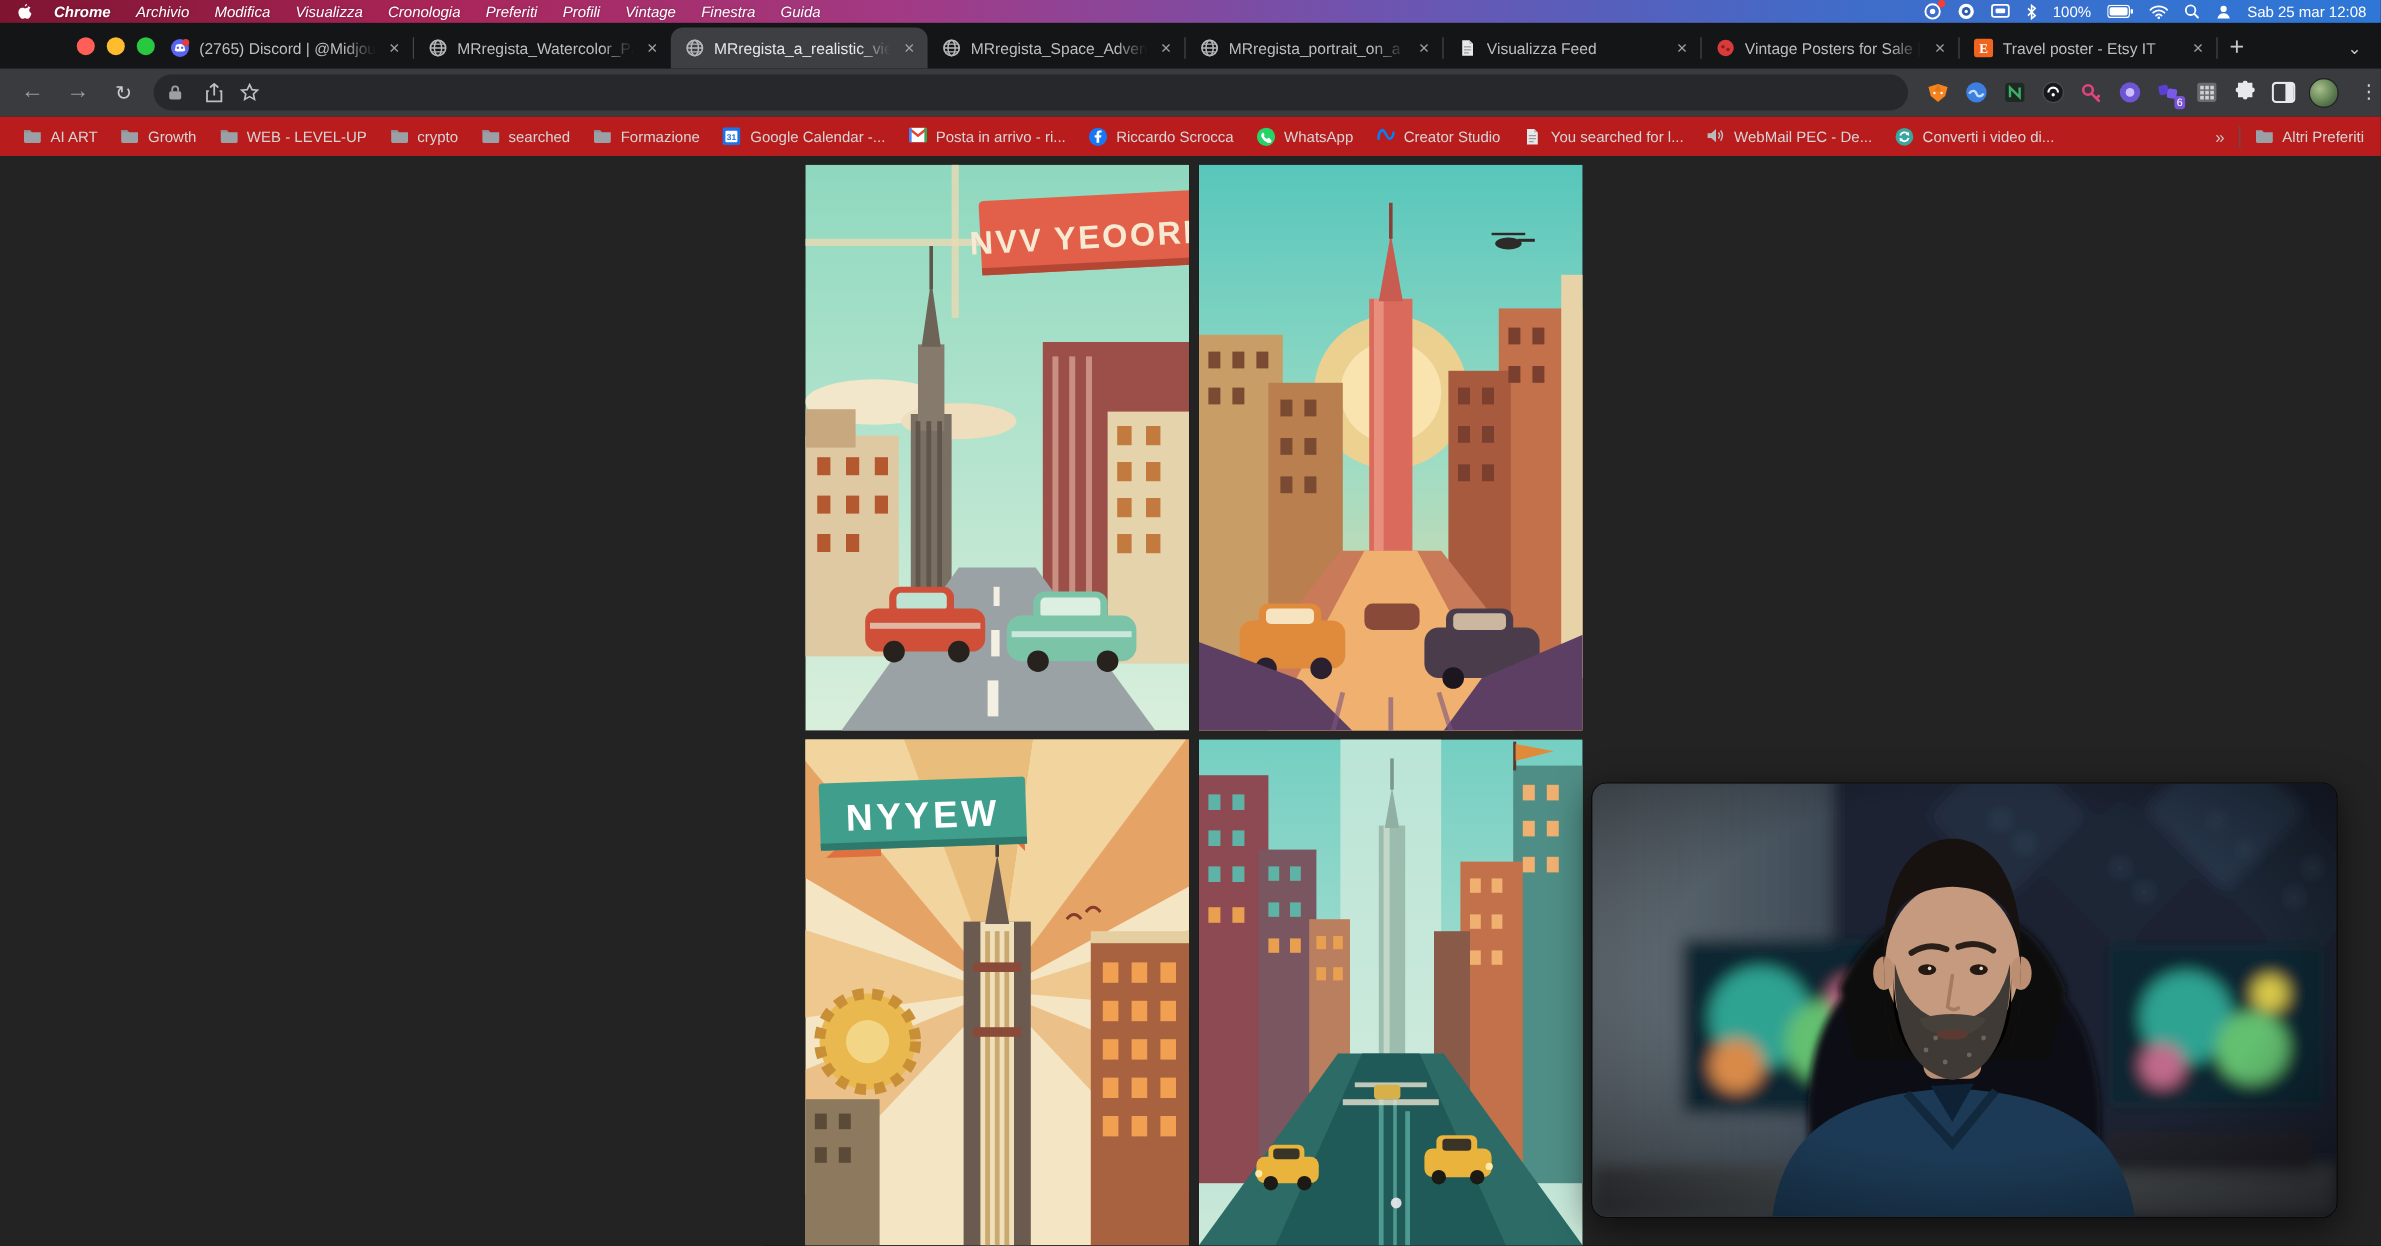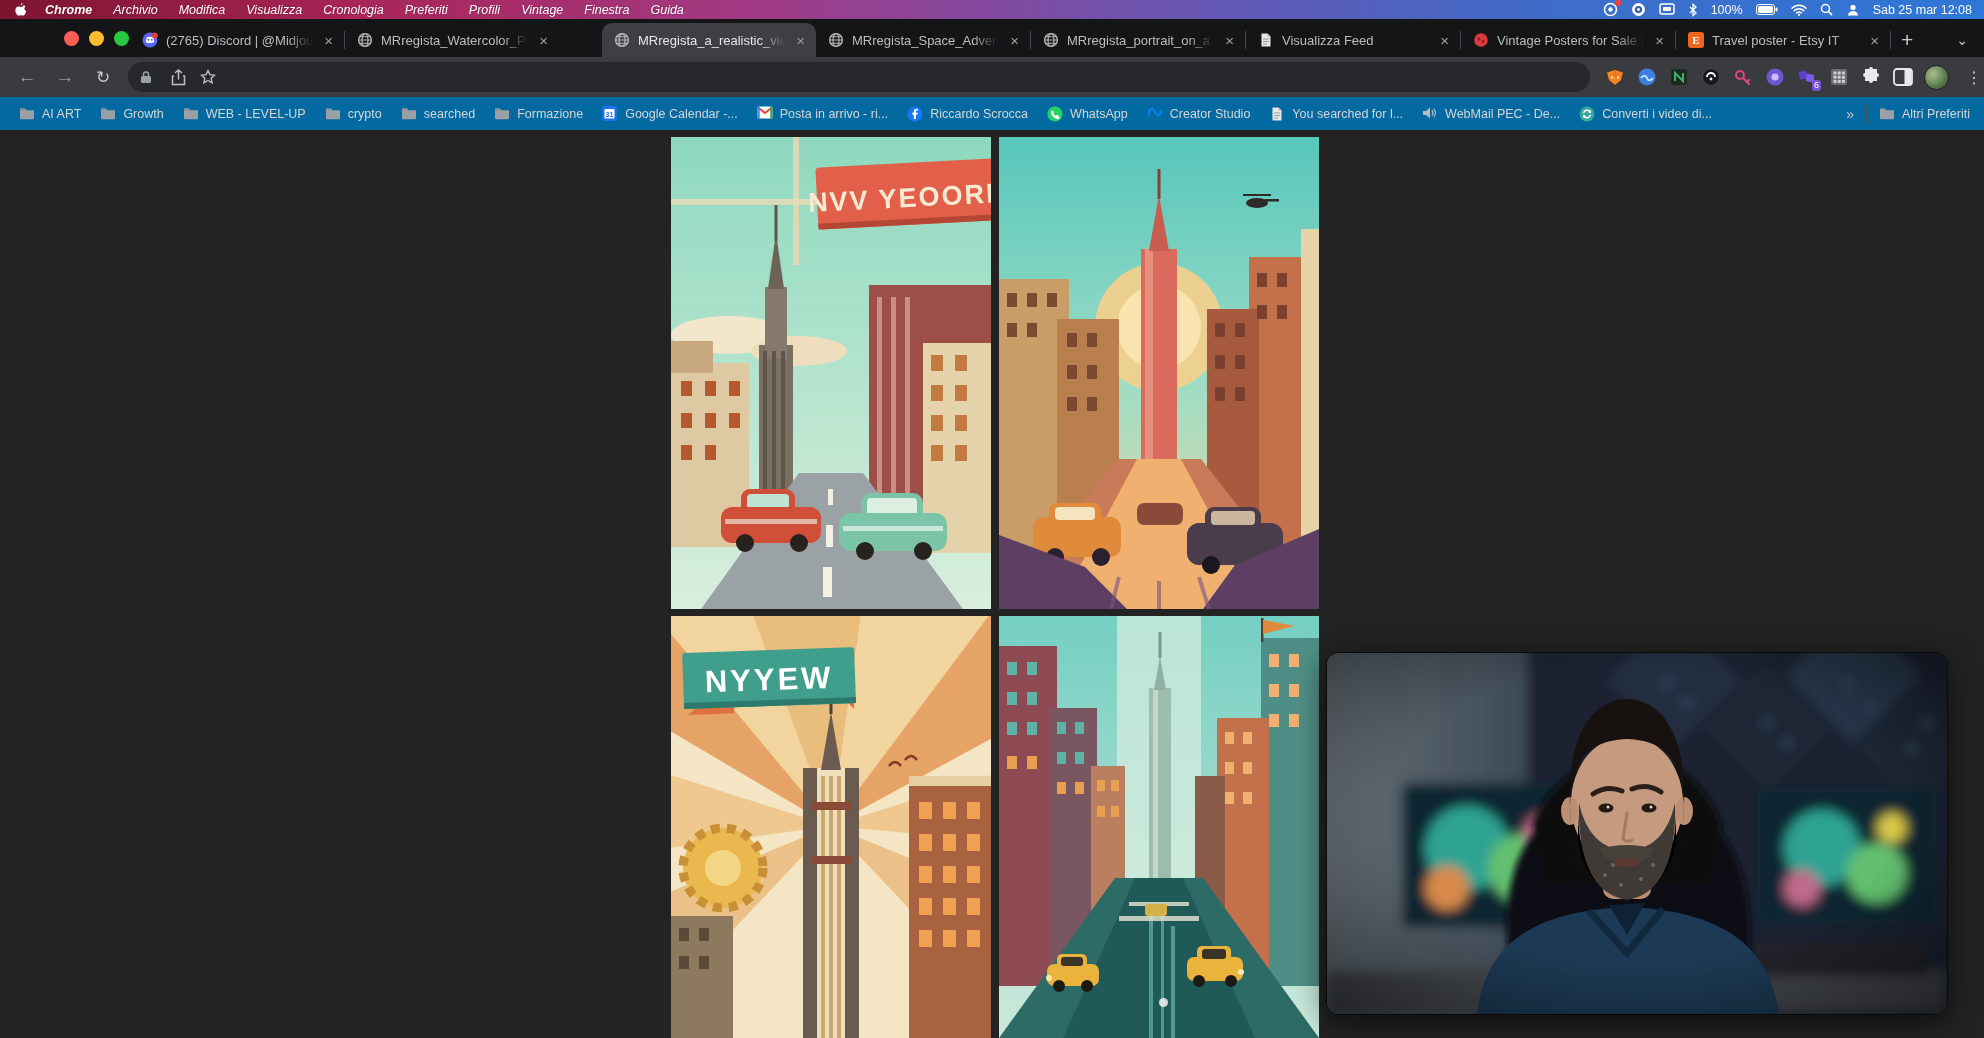--- a/index.html
+++ b/index.html
@@ -18,21 +18,21 @@
   .mb-badge{position:absolute;top:-2px;right:-3px;width:6px;height:6px;border-radius:50%;background:#ff3b30;}
   .mb-clock{white-space:nowrap;}
 
   
   .tabstrip{position:absolute;top:19px;left:0;right:0;height:38px;background:#141517;display:flex;align-items:flex-end;z-index:19;}
   .lights{position:absolute;left:64px;top:12px;display:flex;gap:10px;}
   .light{width:15px;height:15px;border-radius:50%;}
   .tabs{display:flex;align-items:flex-end;margin-left:130px;height:38px;}
   .tab{position:relative;display:flex;align-items:center;gap:8px;width:214px;height:34px;padding:0 8px 0 12px;
     border-radius:10px 10px 0 0;color:#bdbec0;font-size:13px;box-sizing:border-box;}
-  .tab.active{background:#3e3f43;color:#e7e7e8;margin-left:43px;}
+  .tab.active{background:#3e3f43;color:#e7e7e8;}
   .tab-title{flex:1;white-space:nowrap;overflow:hidden;
     -webkit-mask-image:linear-gradient(90deg,#000 82%,transparent 100%);
     mask-image:linear-gradient(90deg,#000 82%,transparent 100%);}
   .tab-close{font-size:15px;color:#9d9ea0;line-height:1;padding:1px 3px;border-radius:4px;}
   .tabsep{width:1px;height:18px;background:#46474a;margin-bottom:8px;}
   .favicon{width:16px;height:16px;flex:0 0 16px;display:flex;}
   .newtab{color:#c7c8c9;font-size:21px;margin:0 0 7px 10px;line-height:1;}
   .tab-chevron{position:absolute;right:16px;bottom:9px;color:#c7c8c9;font-size:14px;}
 
   
@@ -45,21 +45,21 @@
   .omni-domain{color:#e8e8e9;}
   .omni-path{color:#96979a;}
   .omni-actions{display:flex;gap:14px;margin-left:10px;}
   .ext-row{display:flex;align-items:center;gap:11px;margin-left:14px;}
   .ext{width:21px;height:21px;position:relative;display:flex;align-items:center;justify-content:center;}
   .ext-badge{position:absolute;right:-4px;bottom:-3px;background:#7a52d6;color:#fff;font-size:9px;border-radius:3px;padding:0 2px;line-height:11px;}
   .threedots{color:#cfd0d1;font-size:16px;margin-left:6px;letter-spacing:1px;}
   .avatar{width:23px;height:23px;border-radius:50%;background:radial-gradient(circle at 35% 35%,#a8c08a,#5a7a4e 60%,#3a4a38);border:1px solid #222;}
 
   
-  .bookbar{position:absolute;top:97px;left:0;right:0;height:33px;background:#0369a1;display:flex;align-items:center;
+  .bookbar{position:absolute;top:97px;left:0;right:0;height:33px;background:#b91c1c;display:flex;align-items:center;
     font-size:12.5px;color:#d6d6d7;z-index:17;}
   .bm{display:flex;align-items:center;gap:7px;margin-left:19px;white-space:nowrap;}
   .bm-ic{width:16px;height:16px;display:flex;}
   .book-right{margin-left:auto;display:flex;align-items:center;gap:12px;padding-right:14px;}
   .book-sep{width:1px;height:18px;background:#55565a;}
   .chev2{color:#c9c9ca;font-size:14px;}
 
   
   .content{position:absolute;top:130px;left:0;right:0;bottom:0;background:#232323;}
   .grid{position:absolute;left:671px;top:7px;width:648px;height:901px;}

